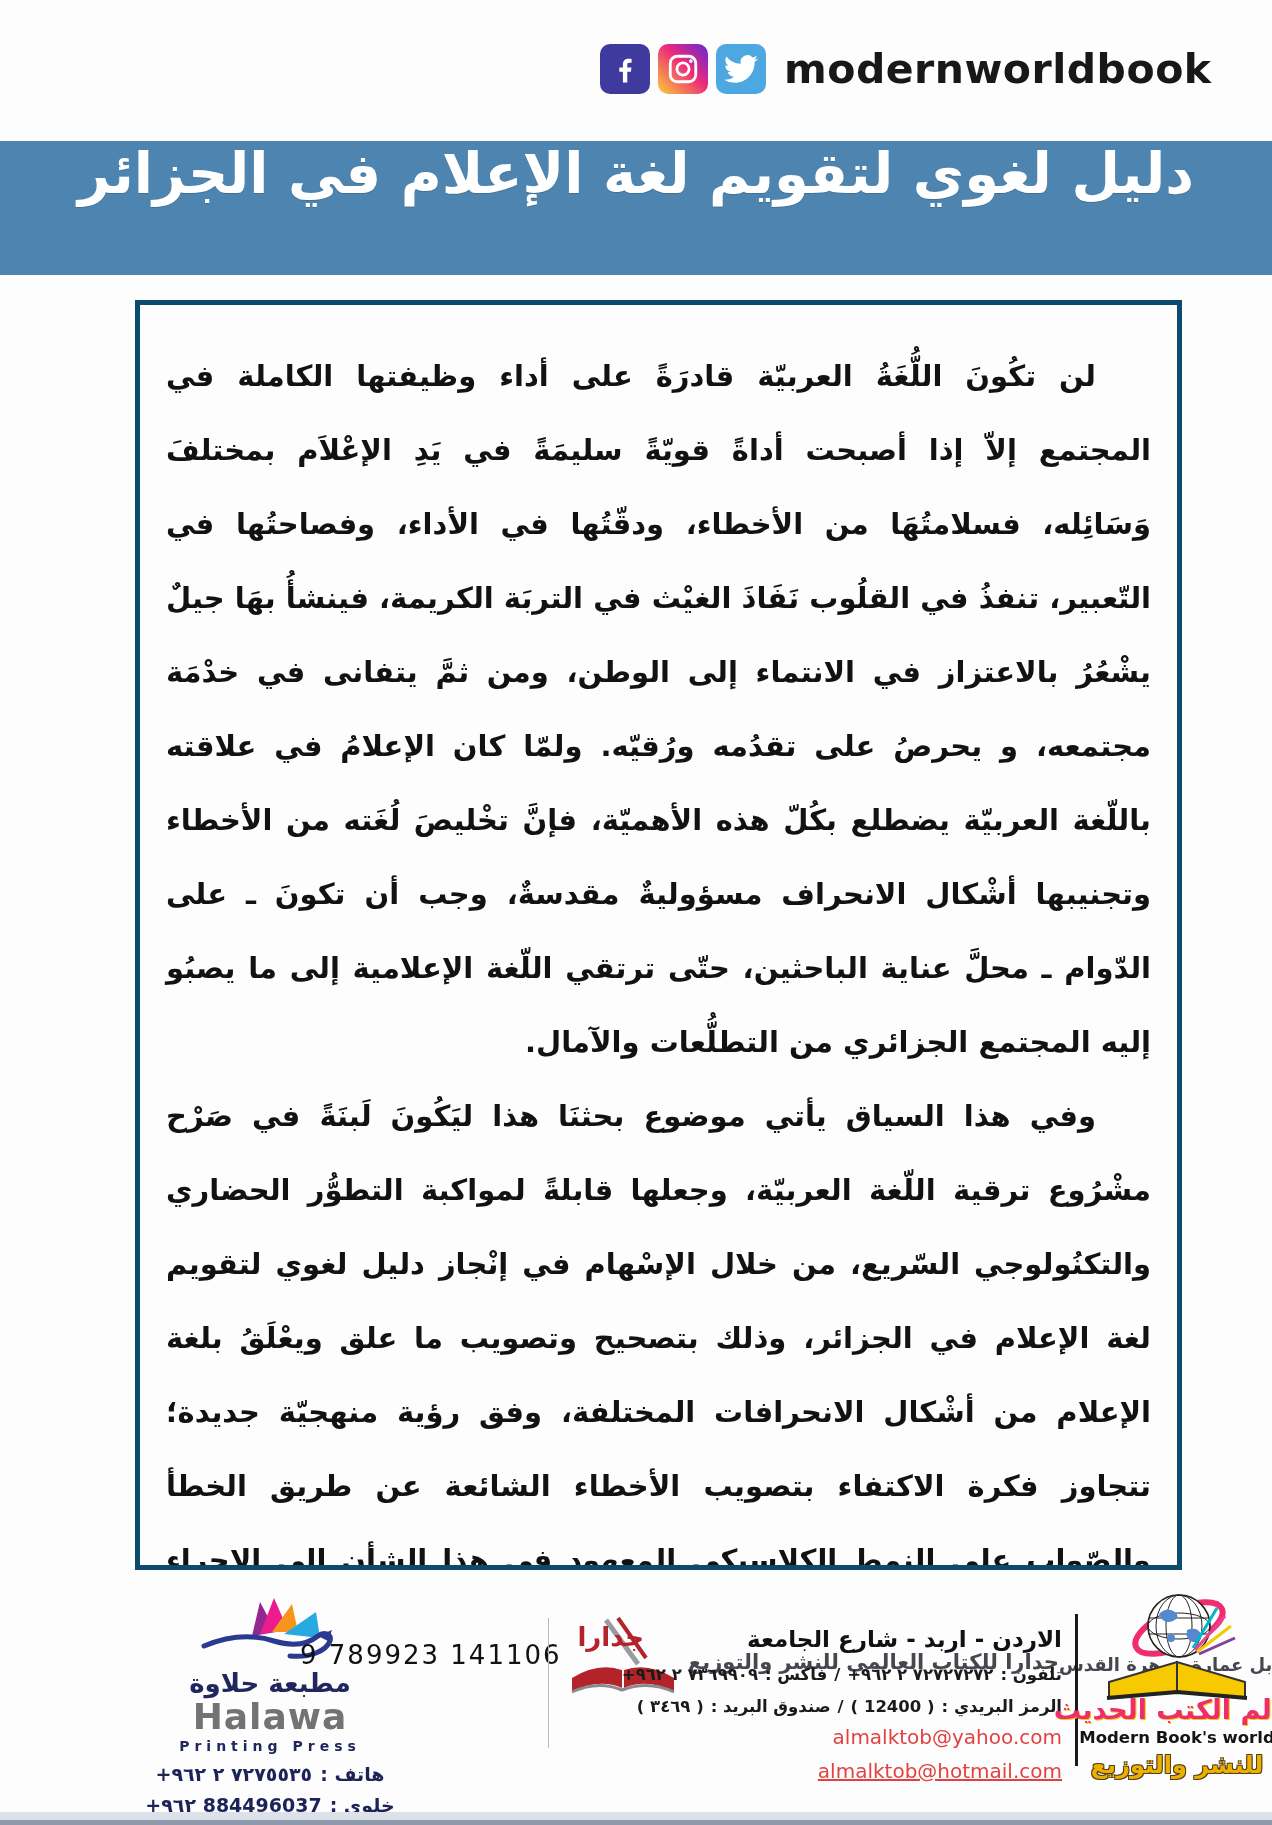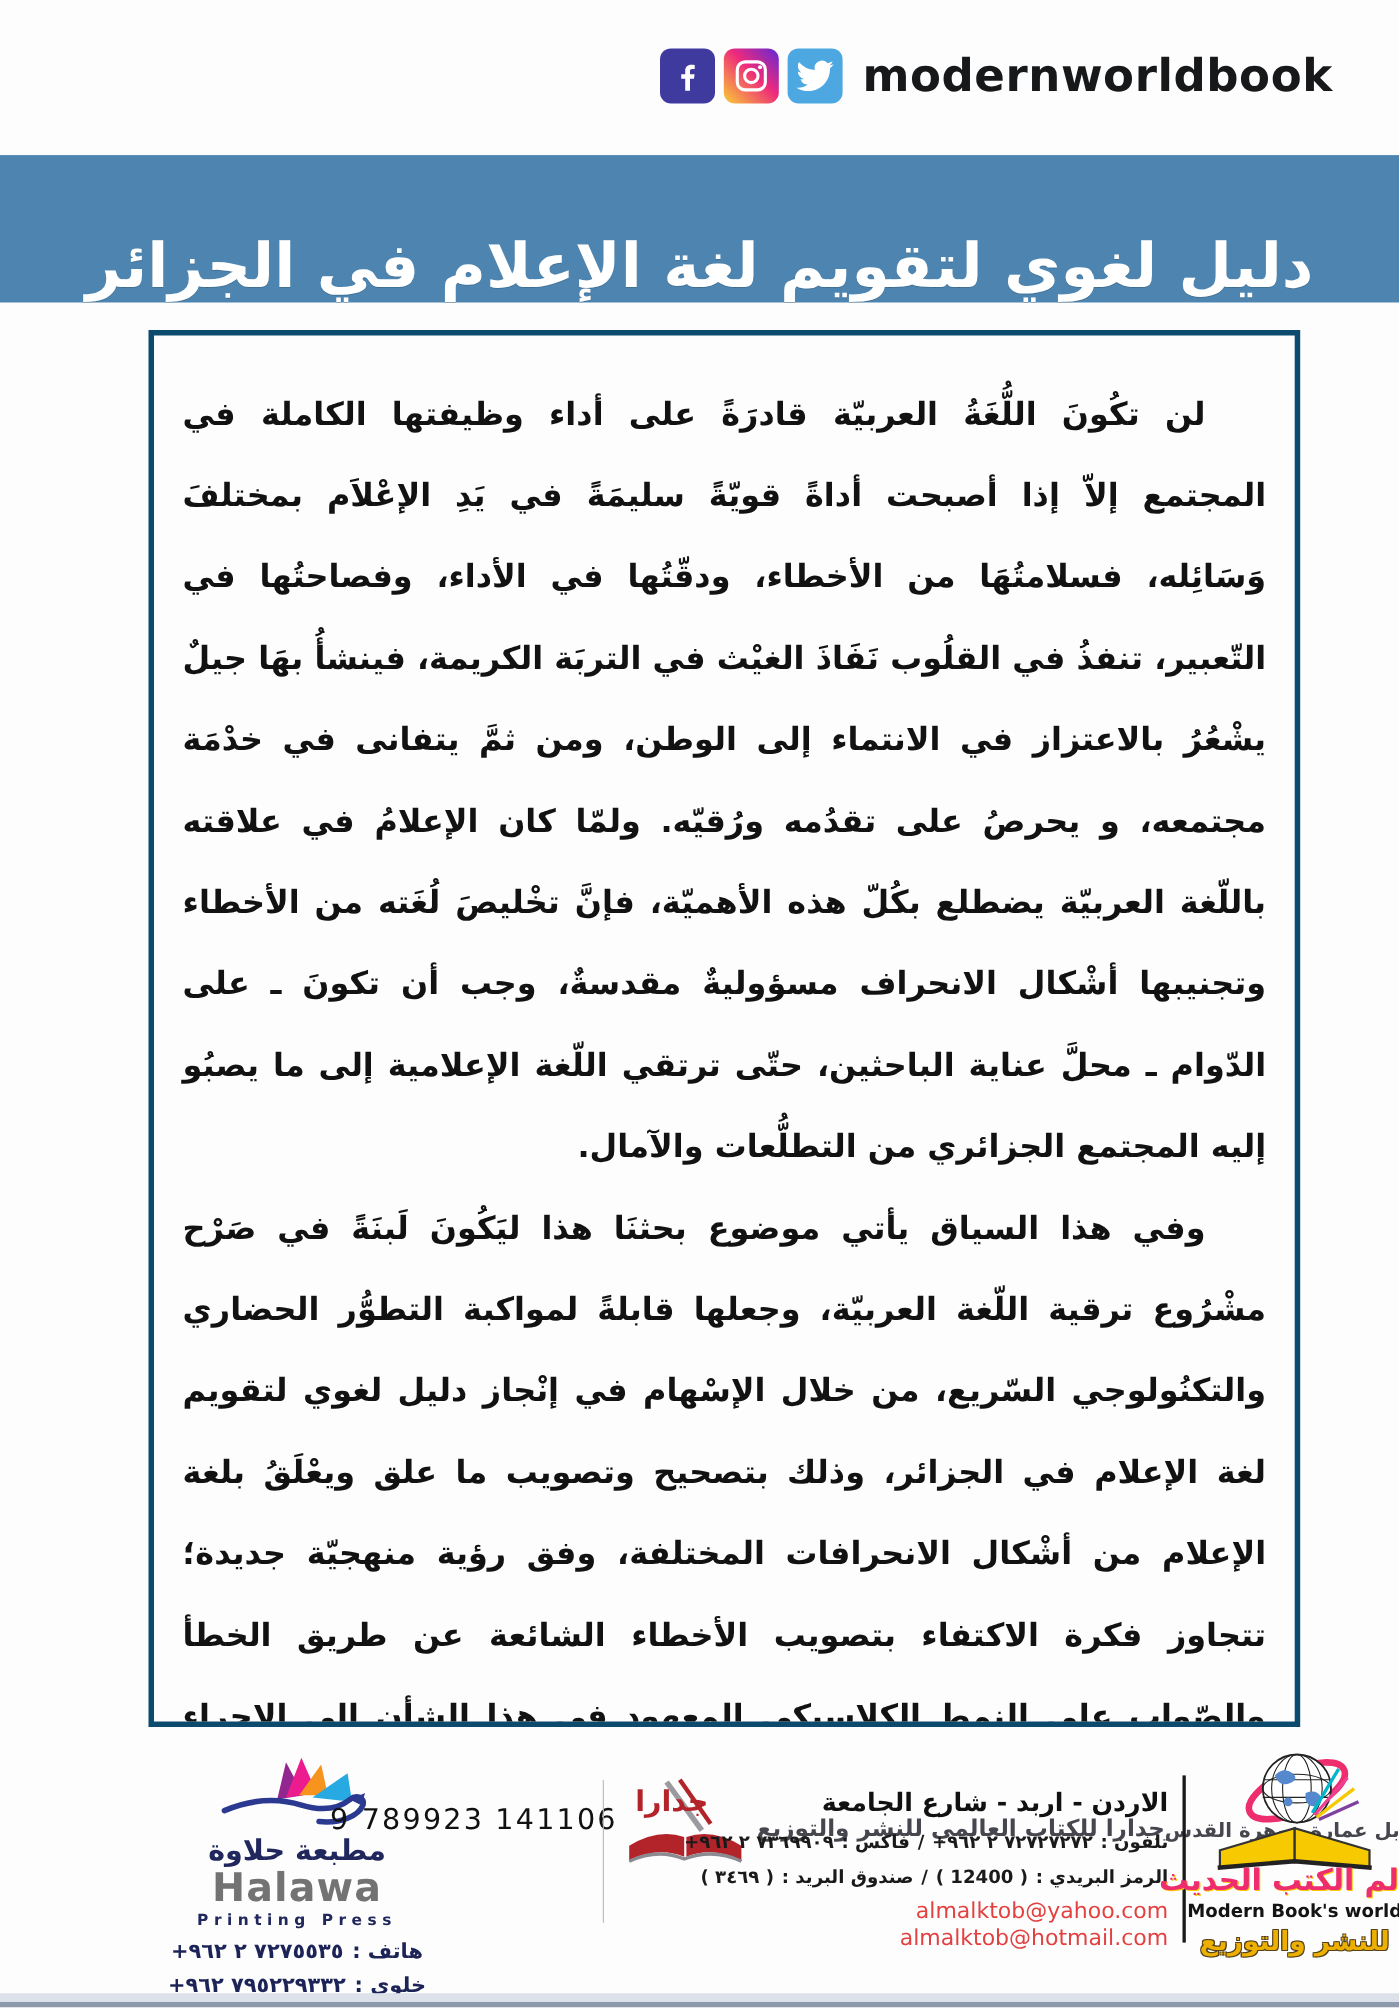--- a/index.html
+++ b/index.html
@@ -11,21 +11,21 @@
   
   .social-bar{position:absolute;top:42px;left:600px;height:54px;display:flex;align-items:center;gap:8px;}
   .social-icon{width:50px;height:50px;border-radius:10px;display:flex;align-items:center;justify-content:center;flex:0 0 auto;}
   .icon-fb{background:#3f3a9d;}
   .icon-ig{background:linear-gradient(45deg,#f9ce34 0%,#ee2a7b 55%,#6228d7 100%);}
   .icon-tw{background:#4da7e0;}
   .social-handle{font-size:41px;font-weight:bold;color:#17181a;letter-spacing:.5px;margin-left:10px;}
   
   .title-band{
     position:absolute;top:141px;left:0;width:100%;height:134px;background:#4d85b0;
-    display:flex;align-items:flex-end;justify-content:center;
+    display:flex;align-items:flex-start;justify-content:center;
   }
   .book-title{
     direction:rtl;color:#ffffff;font-size:56px;font-weight:bold;white-space:nowrap;
     text-shadow:0 1px 0 rgba(0,0,0,.15);
   }
   
   .synopsis-box{
     position:absolute;left:135px;top:300px;width:1047px;height:1270px;
     border:5px solid #0c4a6e;box-sizing:border-box;
     padding:34px 26px 0 26px;direction:rtl;overflow:hidden;
@@ -51,21 +51,21 @@
   }
   .barcode-digits{font-size:26px;color:#111;letter-spacing:2px;margin-top:2px;white-space:nowrap;}
   .sep-line{position:absolute;left:548px;top:1618px;width:1px;height:130px;background:#b9b9bf;}
   .jadara-block{position:absolute;left:558px;top:1612px;width:345px;display:flex;flex-direction:row;align-items:center;}
   .jadara-line1{color:#46464e;font-size:21px;font-weight:bold;direction:rtl;white-space:nowrap;}
   .jadara-line2{color:#46464e;font-size:18px;font-weight:bold;direction:rtl;margin-top:4px;white-space:nowrap;}
   .modern-contact{position:absolute;right:210px;top:1626px;width:340px;direction:rtl;text-align:right;}
   .mc-addr{color:#111;font-size:23px;font-weight:bold;white-space:nowrap;}
   .mc-row{display:flex;direction:rtl;gap:7px;align-items:center;color:#1a1a1a;font-size:16.5px;font-weight:bold;margin-top:13px;white-space:nowrap;}
   .mc-email{direction:ltr;text-align:right;color:#e34040;font-size:20px;margin-top:9px;}
-  .mc-email.second{margin-top:0;}
+  .mc-email.second{margin-top:10px;text-decoration:underline;}
   .contact-divider{position:absolute;right:194px;top:1614px;width:3px;height:152px;background:#1a1a1a;}
   .modern-logo-block{position:absolute;left:1088px;top:1586px;width:178px;display:flex;flex-direction:column;align-items:center;}
   .ml-ar{color:#ee2d6e;font-size:27px;font-weight:bold;direction:rtl;white-space:nowrap;margin-top:-14px;text-shadow:1px 1px 0 #f6c900;}
   .ml-en{color:#141414;font-size:16.5px;font-weight:bold;white-space:nowrap;margin-top:3px;}
   .ml-tag{color:#eeb000;font-size:24px;font-weight:bold;direction:rtl;white-space:nowrap;margin-top:4px;text-shadow:1px 1px 0 #55421a,-1px -1px 0 #55421a,1px -1px 0 #55421a,-1px 1px 0 #55421a;}
   .bottom-strip{position:absolute;left:0;bottom:0;width:100%;height:13px;background:#dde2ea;border-bottom:5px solid #8e99ab;box-sizing:border-box;}
 </style>
 </head>
 <body>
 
@@ -114,21 +114,21 @@
     </span>
     <div class="halawa-ar">مطبعة حلاوة</div>
     <div class="halawa-en">Halawa</div>
     <div class="halawa-sub">Printing Press</div>
     <div class="halawa-phone-row">
       <span>هاتف :</span>
       <span class="ltr-num">+٩٦٢ ٢ ٧٢٧٥٥٣٥</span>
     </div>
     <div class="halawa-phone-row">
       <span>خلوي :</span>
-      <span class="ltr-num">+٩٦٢ ٧٩٥٢٢٩٣٣٢</span>
+      <span class="ltr-num">+٩٦٢ 884496037</span>
     </div>
   </div>
 
   <div class="barcode-block">
     <div class="barcode-bars"></div>
     <div class="barcode-digits">9 789923 141106</div>
   </div>
 
   <div class="sep-line"></div>
 

